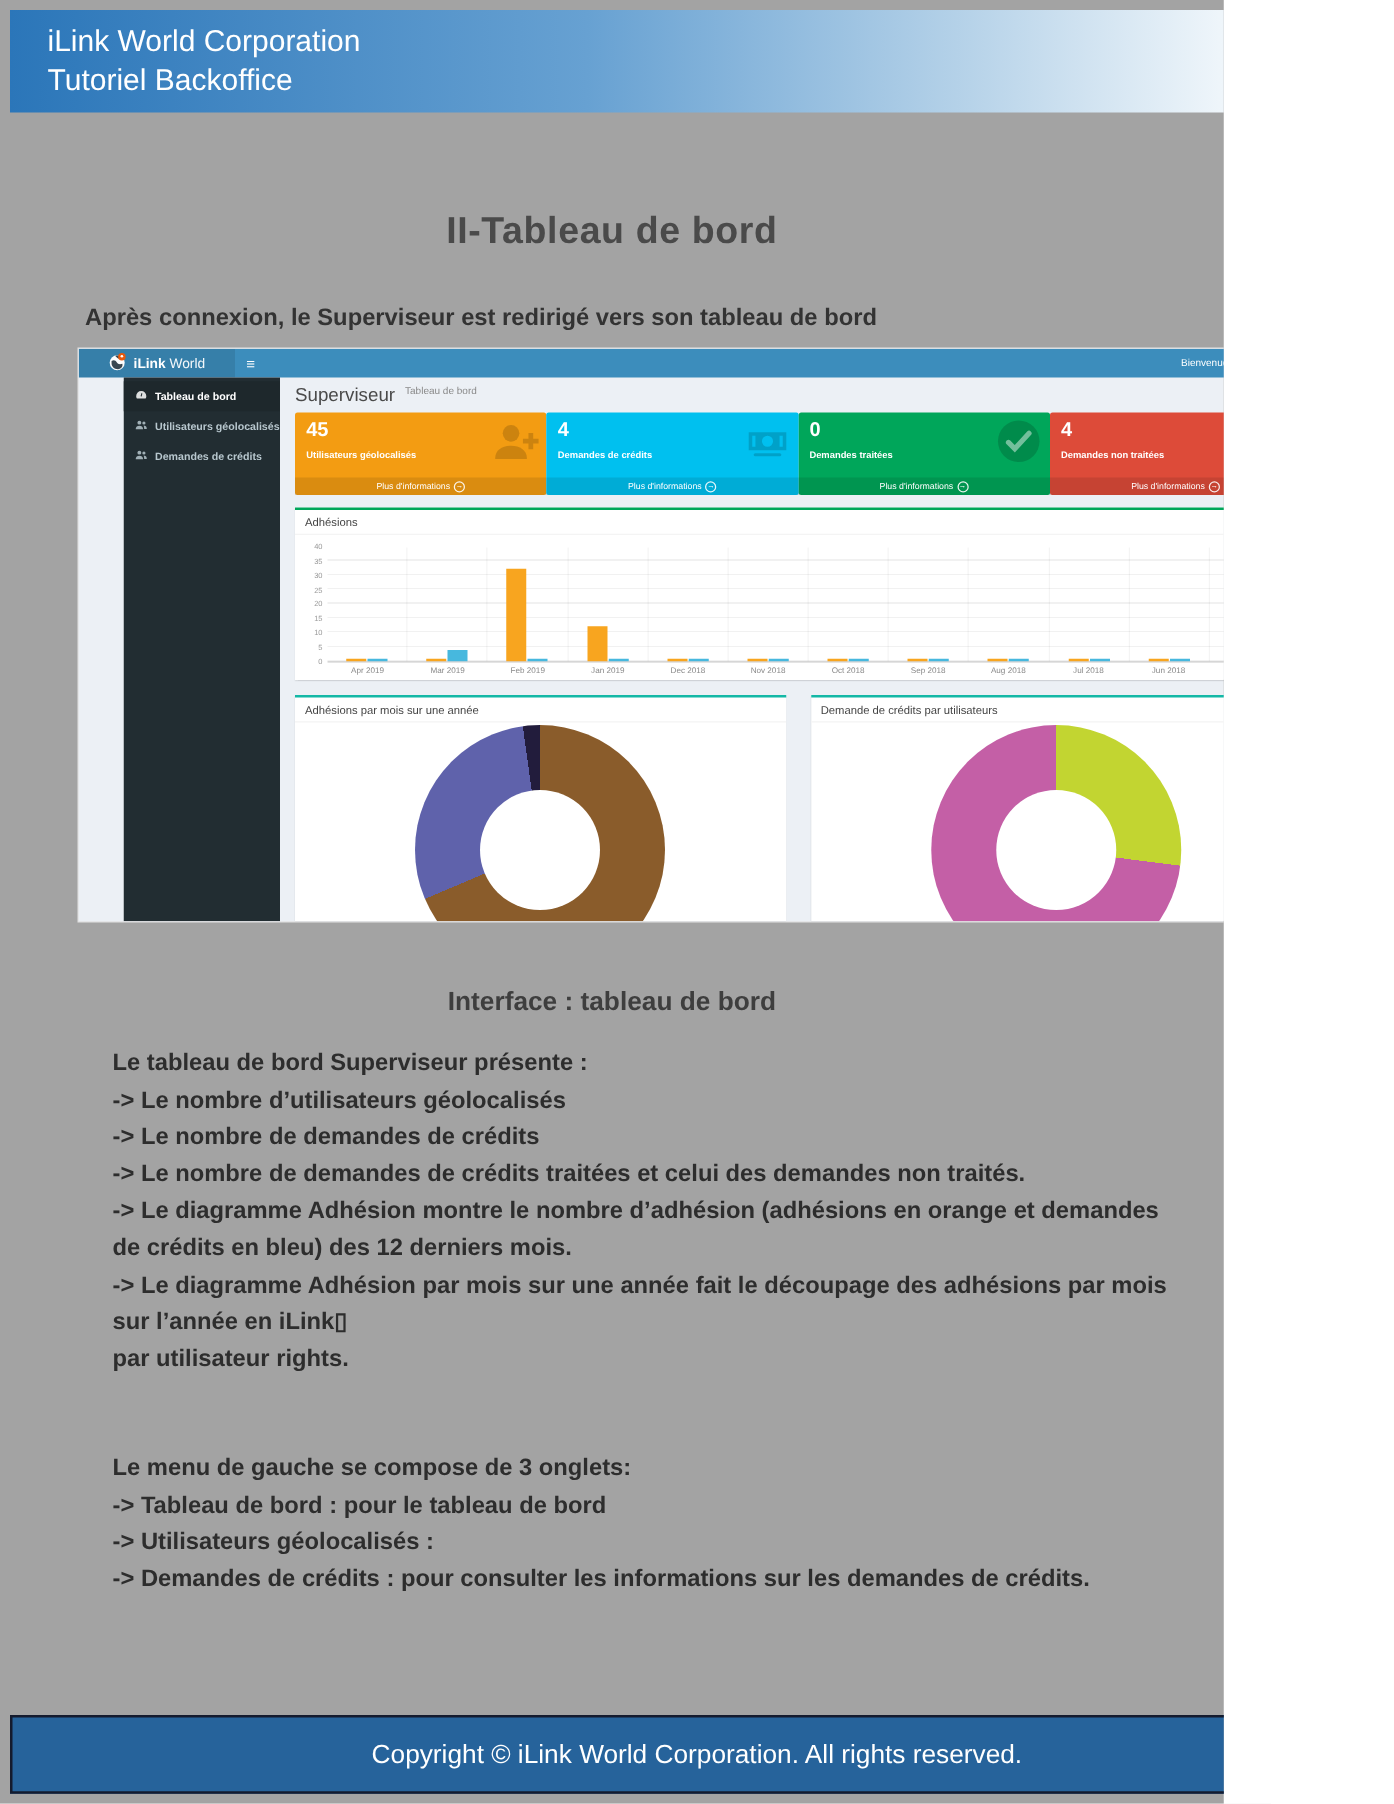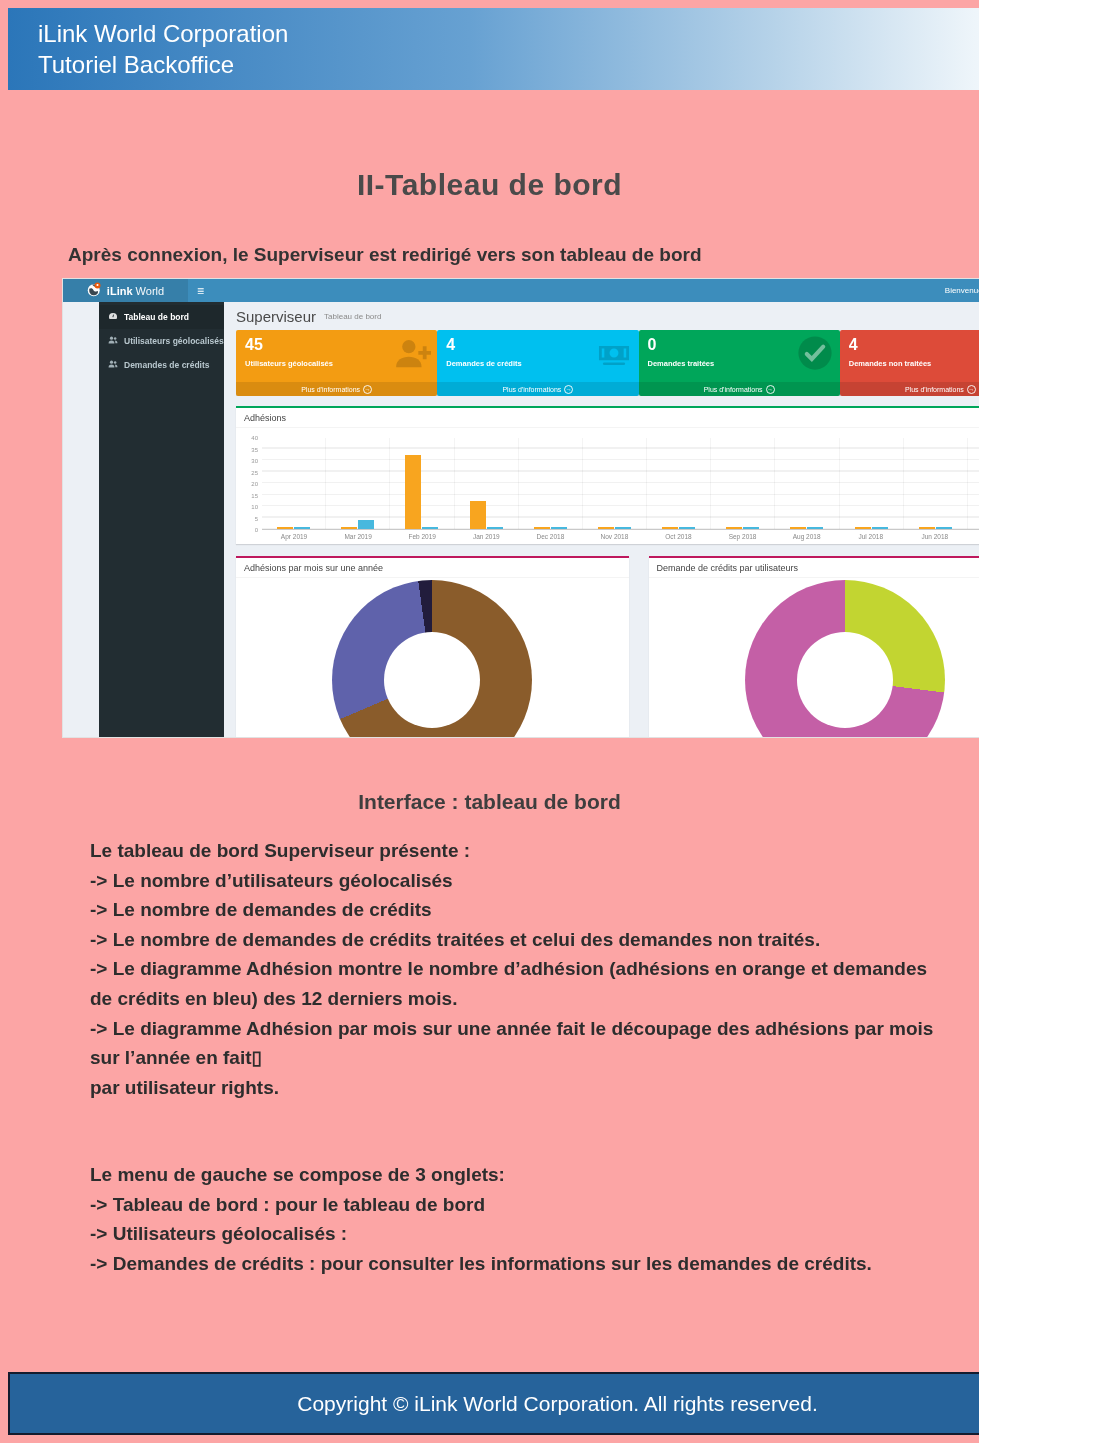--- a/index.html
+++ b/index.html
@@ -1,17 +1,17 @@
 <!DOCTYPE html>
 <html><head>
 <meta charset="utf-8">
 <style>
   * { margin:0; padding:0; box-sizing:border-box; }
   html,body { background:#fff; }
-  .page { position:relative; width:979px; height:1443px; background:#fca5a5;
+  .page { position:relative; width:979px; height:1443px; background:#a3a3a3;
           font-family:"Liberation Sans", sans-serif; overflow:hidden; }
 
   
   .banner { position:absolute; left:8px; top:8px; width:1099px; height:82px;
             background:linear-gradient(to right,#2b76b9 0%,#67a1d2 42%,#b7d3e9 70%,#eef5fa 88%,#ffffff 100%);
             color:#fff; display:flex; flex-direction:column; justify-content:center;
             padding-left:30px; font-size:24px; line-height:31px; font-weight:400; }
 
   .doc-title { position:absolute; top:168px; left:0; width:100%; text-align:center;
                font-size:30px; font-weight:700; color:#4a4a4a; letter-spacing:.5px; }
@@ -32,40 +32,40 @@
   .welcome b { font-weight:400; }
   .shot-body { display:flex; height:435px;margin-left:36px; }
   .sidebar { width:125px; background:#222d32; padding-top:3px; }
   .side-item { display:flex; align-items:center; gap:6px; padding:6px 9px;
                font-size:8.5px; font-weight:700; color:#b8c7ce; cursor:pointer; }
   .side-item.active { background:#1e282c; color:#fff; }
   .side-item svg { width:10px; height:10px; flex:none; fill:currentColor; opacity:.85; }
   .side-item span { white-space:nowrap; }
 
   .content { flex:1; padding:6px 12px; }
-  .content-head { display:flex; align-items:center; gap:8px; height:16px; margin-bottom:6px; }
+  .content-head { display:flex; align-items:flex-start; gap:8px; height:16px; margin-bottom:6px; }
   .h-big { font-size:15px; color:#4a4a4a; }
   .h-small { font-size:8px; color:#8a8a8a; }
 
   .cards { display:flex; }
   .card { flex:1; height:66px; border-radius:2px; color:#fff; display:flex;
           flex-direction:column; position:relative; }
   .card-body { flex:1; padding:6px 9px; position:relative; overflow:hidden; }
   .card-val { font-size:16px; font-weight:700; }
   .card-label { font-size:7.5px; font-weight:700; margin-top:5px; white-space:nowrap; }
   .card-ic { position:absolute; right:6px; top:4px; width:38px; height:38px; }
   .card-ic svg { width:100%; height:100%; fill:rgba(0,0,0,0.16); }
   .card-footer { height:14px; background:rgba(0,0,0,0.1); font-size:7px; display:flex;
                  align-items:center; justify-content:center; gap:3px; cursor:pointer; }
   .arrow-circle { width:9px; height:9px; border:1px solid rgba(255,255,255,.9);
                   border-radius:50%; font-size:6px; line-height:7px; text-align:center; }
 
   .box { background:#fff; box-shadow:0 1px 1px rgba(0,0,0,0.12); }
   .box-green { border-top:2px solid #00a65a; margin-top:10px; }
-  .box-red { border-top:2px solid #be185d; }
+  .box-red { border-top:2px solid #14b8a6; }
   .box-title { font-size:9px; color:#444; padding:5px 8px; border-bottom:1px solid #f4f4f4; height:20px; }
 
   .chart { display:flex; padding:8px 10px 4px 6px; }
   .ylabels { width:20px; position:relative; height:92px; margin-top:2px; }
   .ylabels div { position:absolute; right:4px; font-size:6px; color:#999; transform:translateY(-50%); }
   .plotwrap { flex:1; }
   .plot { height:92px; margin-top:2px; display:flex; align-items:flex-end;
           border-bottom:1px solid #c9c9c9;
           background:repeating-linear-gradient(to top, rgba(0,0,0,0.055) 0 1px, transparent 1px 11.5px); }
   .bargroup { flex:1; height:100%; display:flex; align-items:flex-end; justify-content:center;
@@ -317,21 +317,21 @@
   <div class="caption">Interface : tableau de bord</div>
 
   <div class="bodytext" id="body1">
       <div>Le tableau de bord Superviseur présente :</div>
       <div>-&gt; Le nombre d’utilisateurs géolocalisés</div>
       <div>-&gt; Le nombre de demandes de crédits</div>
       <div>-&gt; Le nombre de demandes de crédits traitées et celui des demandes non traités.</div>
       <div>-&gt; Le diagramme Adhésion montre le nombre d’adhésion (adhésions en orange et demandes</div>
       <div>de crédits en bleu) des 12 derniers mois.</div>
       <div>-&gt; Le diagramme Adhésion par mois sur une année fait le découpage des adhésions par mois</div>
-      <div>sur l’année en fait▯</div>
+      <div>sur l’année en iLink▯</div>
       <div>par utilisateur rights.</div>
     </div>
   <div class="bodytext" id="body2">
       <div>Le menu de gauche se compose de 3 onglets:</div>
       <div>-&gt; Tableau de bord : pour le tableau de bord</div>
       <div>-&gt; Utilisateurs géolocalisés :</div>
       <div>-&gt; Demandes de crédits : pour consulter les informations sur les demandes de crédits.</div>
     </div>
 
   <footer class="doc-footer">

